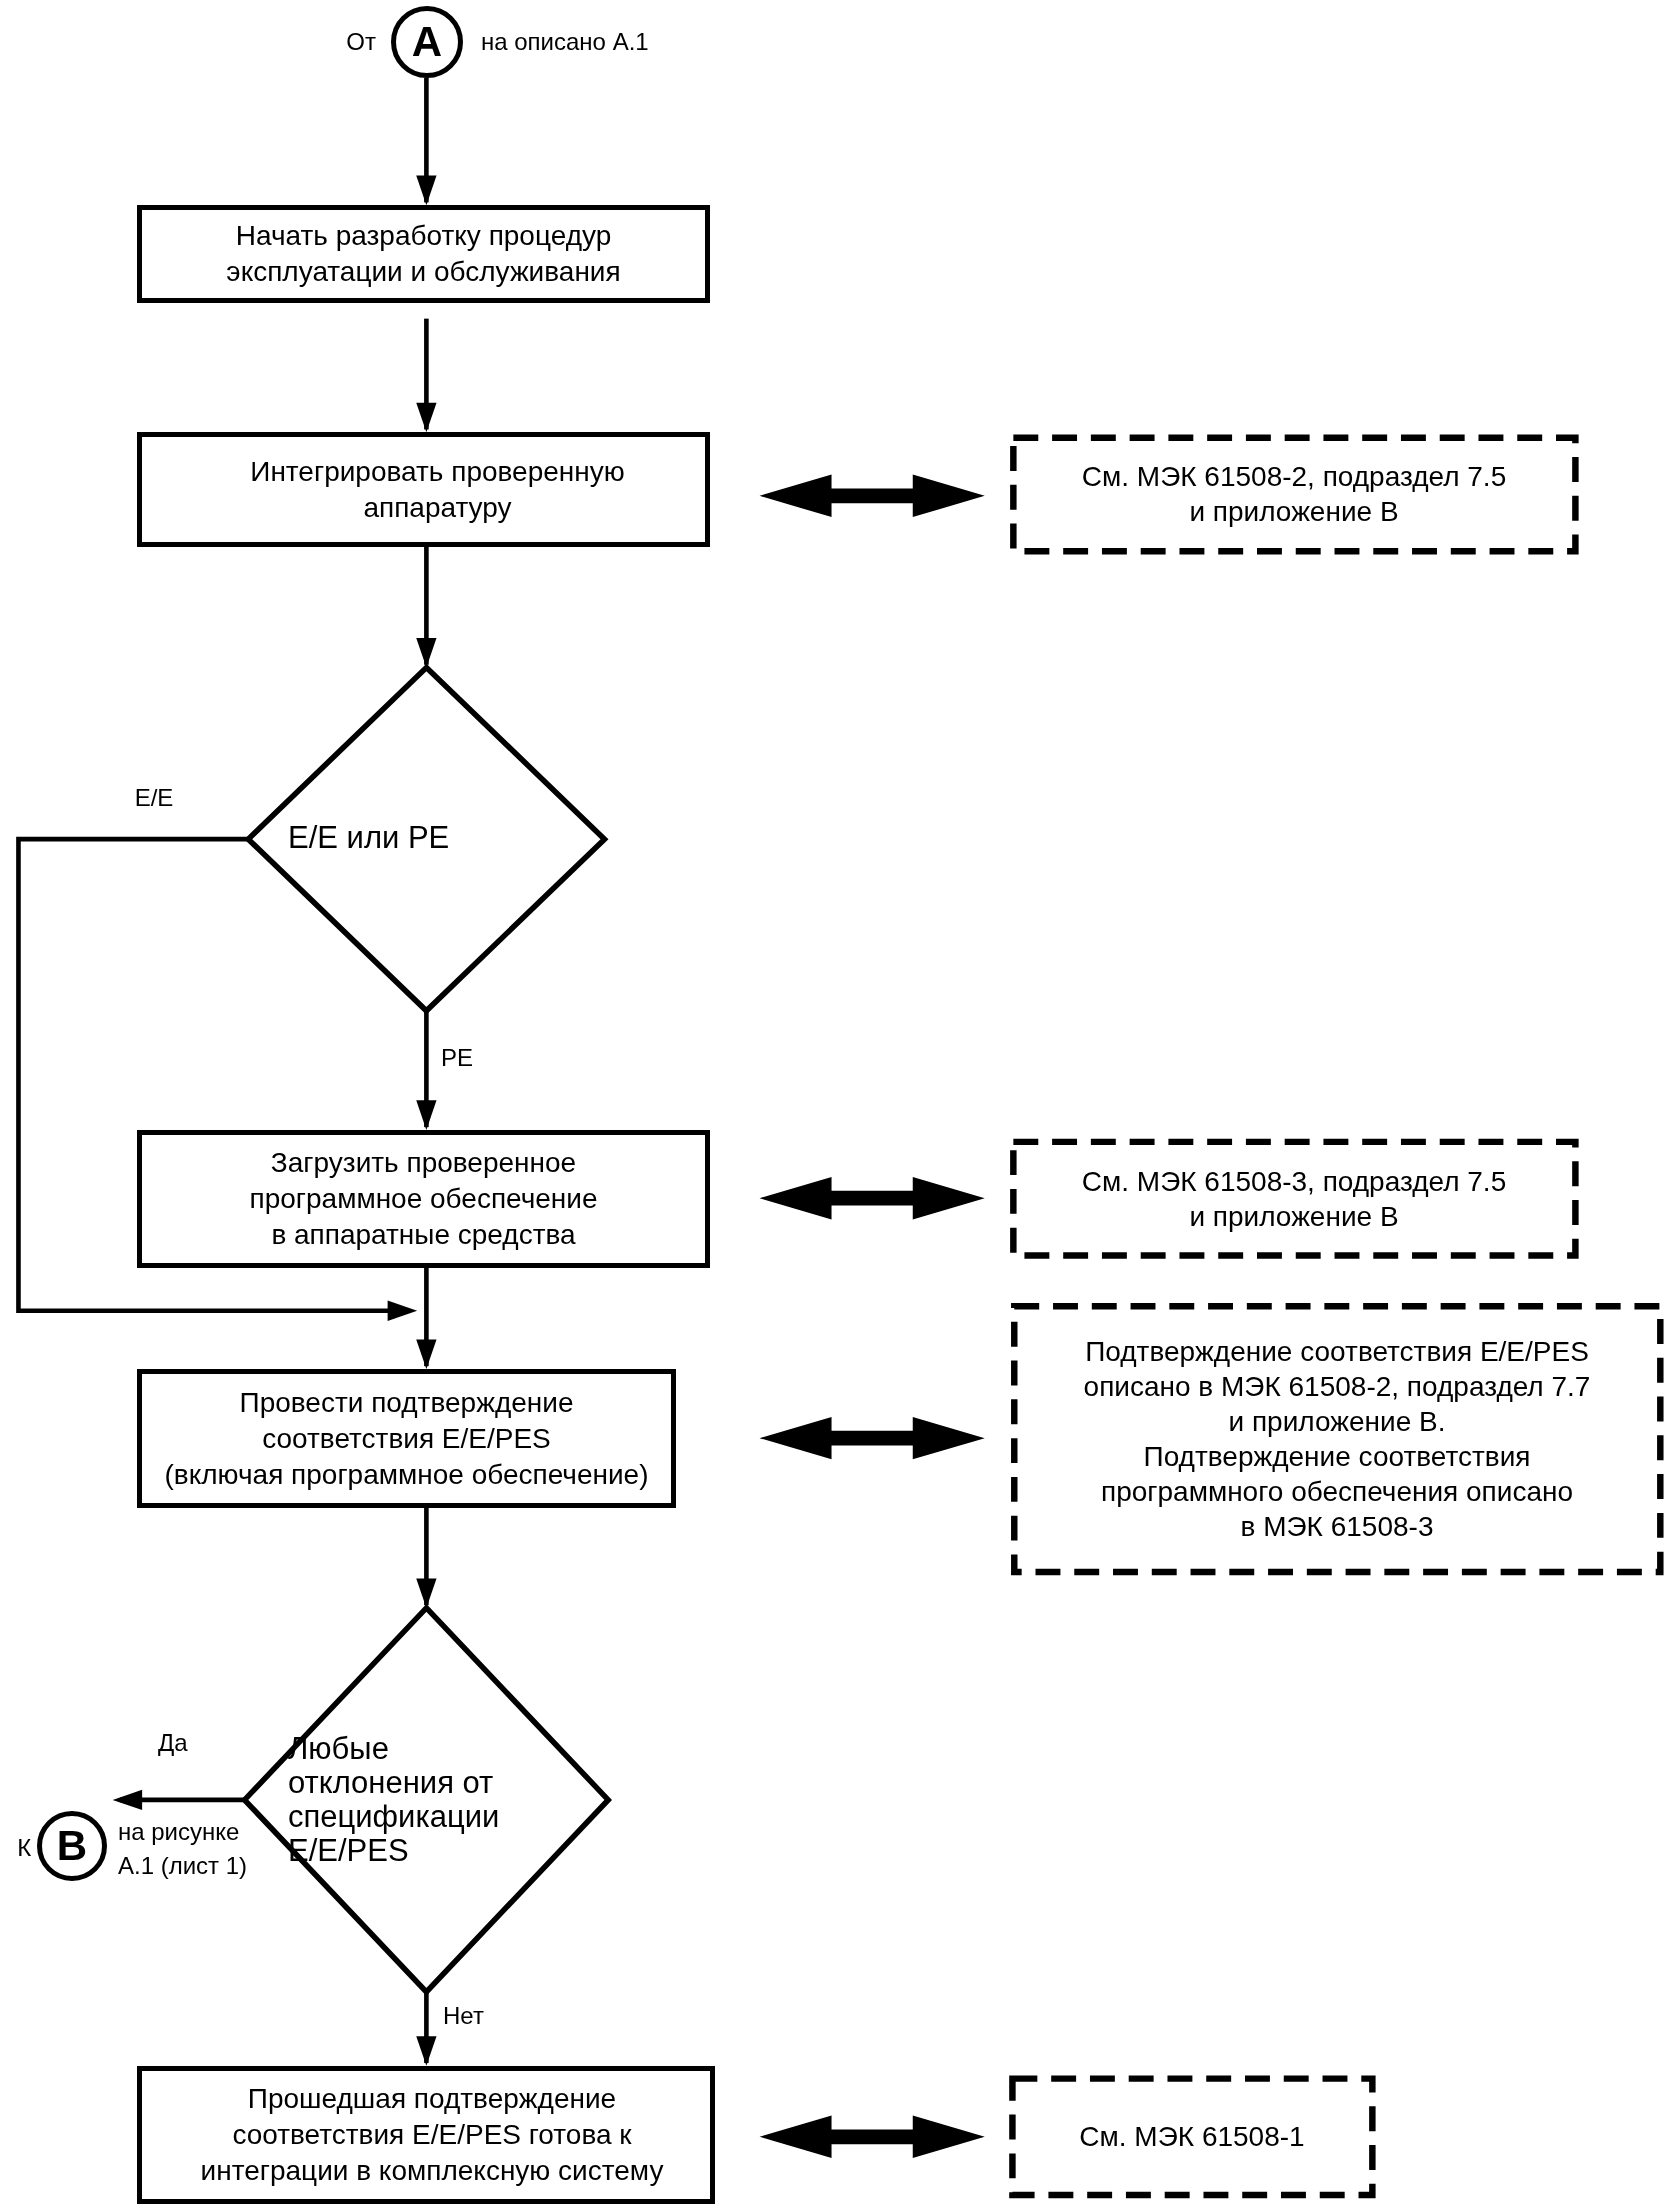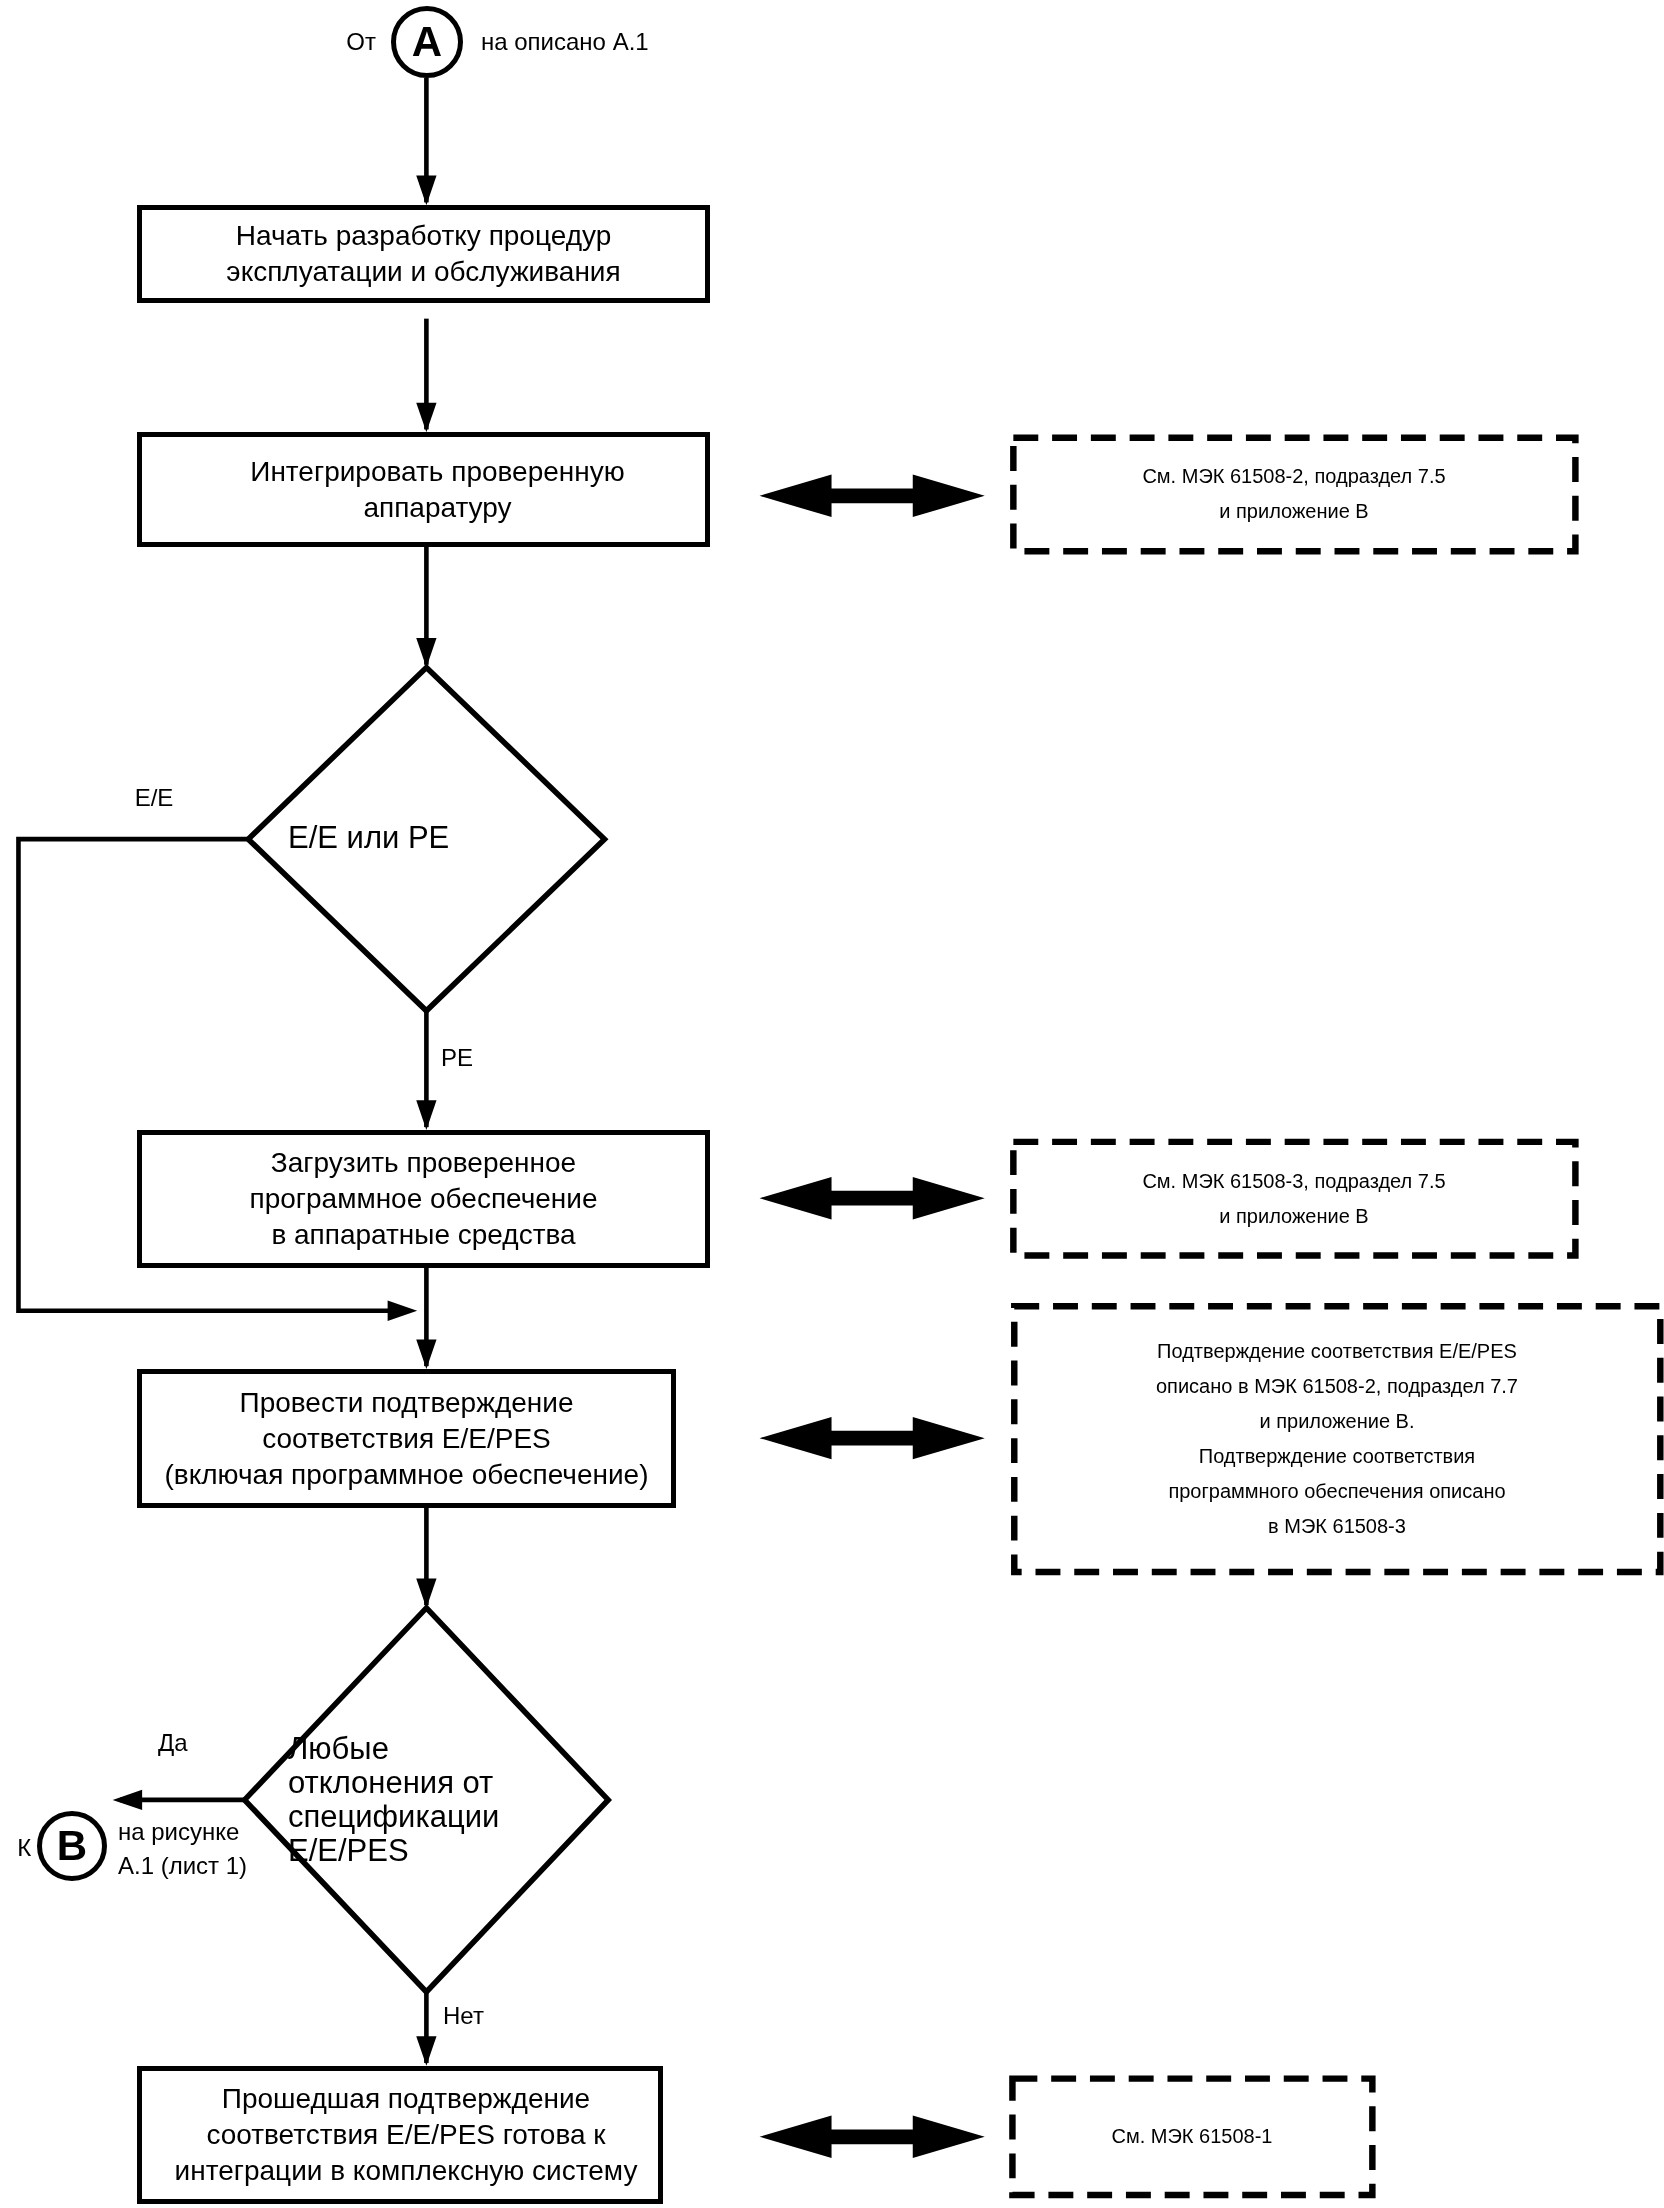--- a/index.html
+++ b/index.html
@@ -8,21 +8,21 @@
     font-family:"Liberation Sans", sans-serif; color:#000000; overflow:hidden;
   }
   .wires { position:absolute; left:0; top:0; }
   .pbox {
     position:absolute; box-sizing:border-box; background:#ffffff;
     border:5.5px solid #000000; display:flex; align-items:center; justify-content:center;
     text-align:center; font-size:28px; line-height:36px; white-space:pre-line;
   }
   .refbox {
     position:absolute; box-sizing:border-box; display:flex; align-items:center; justify-content:center;
-    text-align:center; font-size:20px; line-height:35px; white-space:pre-line;
+    text-align:center; font-size:28px; line-height:35px; white-space:pre-line;
   }
   .lbl { position:absolute; font-size:24px; line-height:33px; white-space:pre-line; }
   .dlabel {
     position:absolute; text-align:left; font-size:31px; line-height:34px; white-space:pre-line;
   }
   .circle {
     position:absolute; box-sizing:border-box; background:#ffffff;
     border:5.5px solid #000000; border-radius:50%;
     display:flex; align-items:center; justify-content:center;
     font-weight:bold; font-size:42px;
@@ -86,21 +86,21 @@
   <div class="pbox" style="left:137px;top:205px;width:573px;height:98px;">Начать разработку процедур
 эксплуатации и обслуживания</div>
   <div class="pbox" style="left:137px;top:432px;width:573px;height:115px;padding-left:28px;">Интегрировать проверенную
 аппаратуру</div>
   <div class="pbox" style="left:137px;top:1130px;width:573px;height:138px;">Загрузить проверенное
 программное обеспечение
 в аппаратные средства</div>
   <div class="pbox" style="left:137px;top:1369px;width:539px;height:139px;">Провести подтверждение
 соответствия Е/Е/PES
 (включая программное обеспечение)</div>
-  <div class="pbox" style="left:137px;top:2066px;width:526px;height:138px;padding-left:12px;">Прошедшая подтверждение
+  <div class="pbox" style="left:137px;top:2066px;width:578px;height:138px;padding-left:12px;">Прошедшая подтверждение
 соответствия Е/Е/PES готова к
 интеграции в комплексную систему</div>
 
   <div class="dlabel" style="left:288px;top:821px;width:277px;">Е/Е или РЕ</div>
   <div class="dlabel" style="left:288px;top:1732px;width:277px;">Любые
 отклонения от
 спецификации
 Е/Е/PES</div>
 
   <div class="lbl" style="left:108px;top:781px;width:92px;text-align:center;">Е/Е</div>

